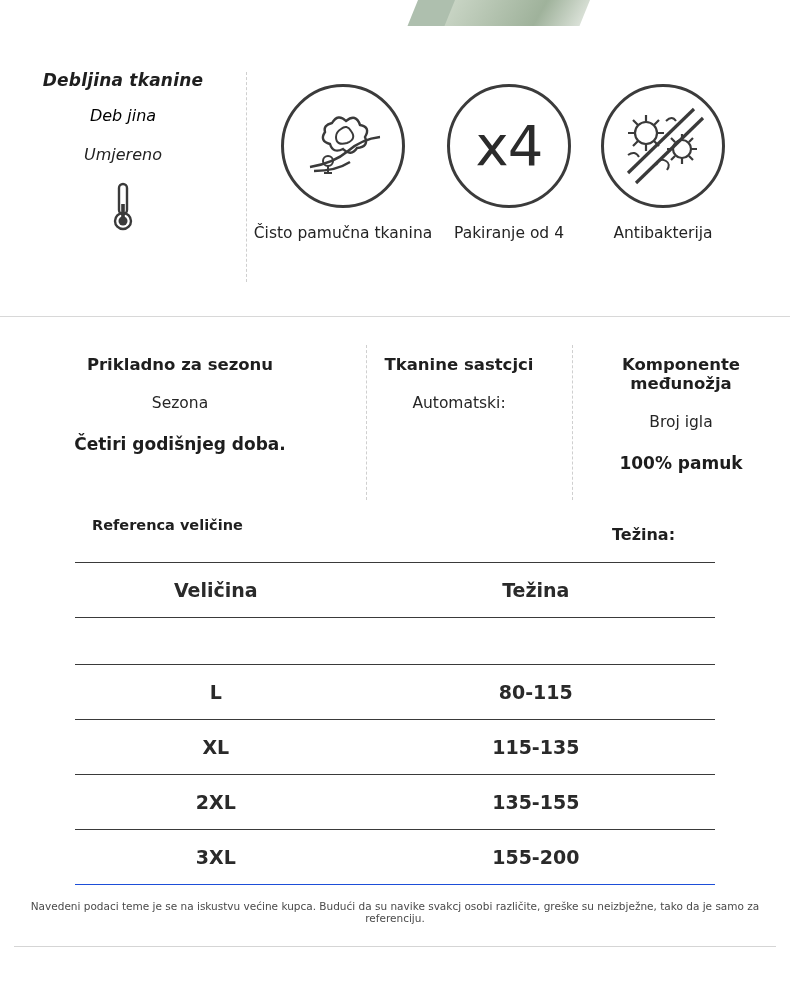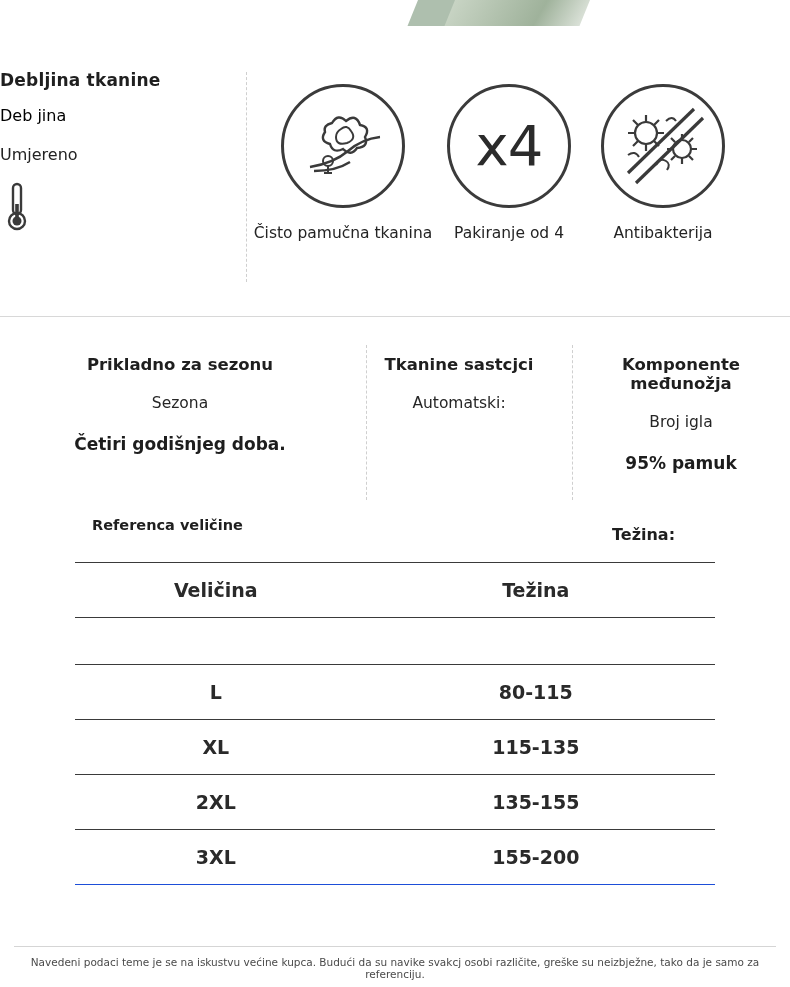--- a/index.html
+++ b/index.html
@@ -61,20 +61,22 @@
     top: 26px; left: 0;
     width: 790px; height: 291px;
     border-bottom: 1px solid #d8d8d8;
     box-sizing: border-box;
   }
 
   .thickness-block {
     position: absolute;
     left: 0; top: 44px;
     width: 246px;
+    text-align: center;
+    font-style: italic;
   }
   .thickness-title {
     font-size: 17px;
     font-weight: bold;
     letter-spacing: .2px;
     color: #1f1f1f;
   }
   .thickness-sub {
     margin-top: 16px;
     font-size: 16px;
@@ -206,21 +208,21 @@
 
   
   .footer-line {
     position: absolute;
     left: 14px; top: 946px;
     width: 762px;
     border-top: 1px solid #d5d5d5;
   }
   .footer-note {
     position: absolute;
-    left: 0; top: 956px;
+    left: 0; top: 900px;
     width: 790px;
     text-align: center;
     font-size: 10.5px;
     color: #4a4a4a;
   }
 </style>
 </head>
 <body>
 
 <div class="top-band">
@@ -307,21 +309,21 @@
   </div>
 
   <div class="col" style="left:326px; width:266px;">
     <div class="col-title">Tkanine sastcjci</div>
     <div class="col-sub">Automatski:</div>
   </div>
 
   <div class="col" style="left:578px; width:206px;text-align:center;">
     <div class="col-title">Komponente međunožja</div>
     <div class="col-sub">Broj igla</div>
-    <div class="col-val">95% pamuk</div>
+    <div class="col-val">100% pamuk</div>
   </div>
 </div>
 
 <div class="size-ref">Referenca veličine</div>
 <div class="weight-ref">Težina:</div>
 
 <table class="size-table">
   <tbody>
       <tr class="head">
     <th class="c-size">Veličina</th>

